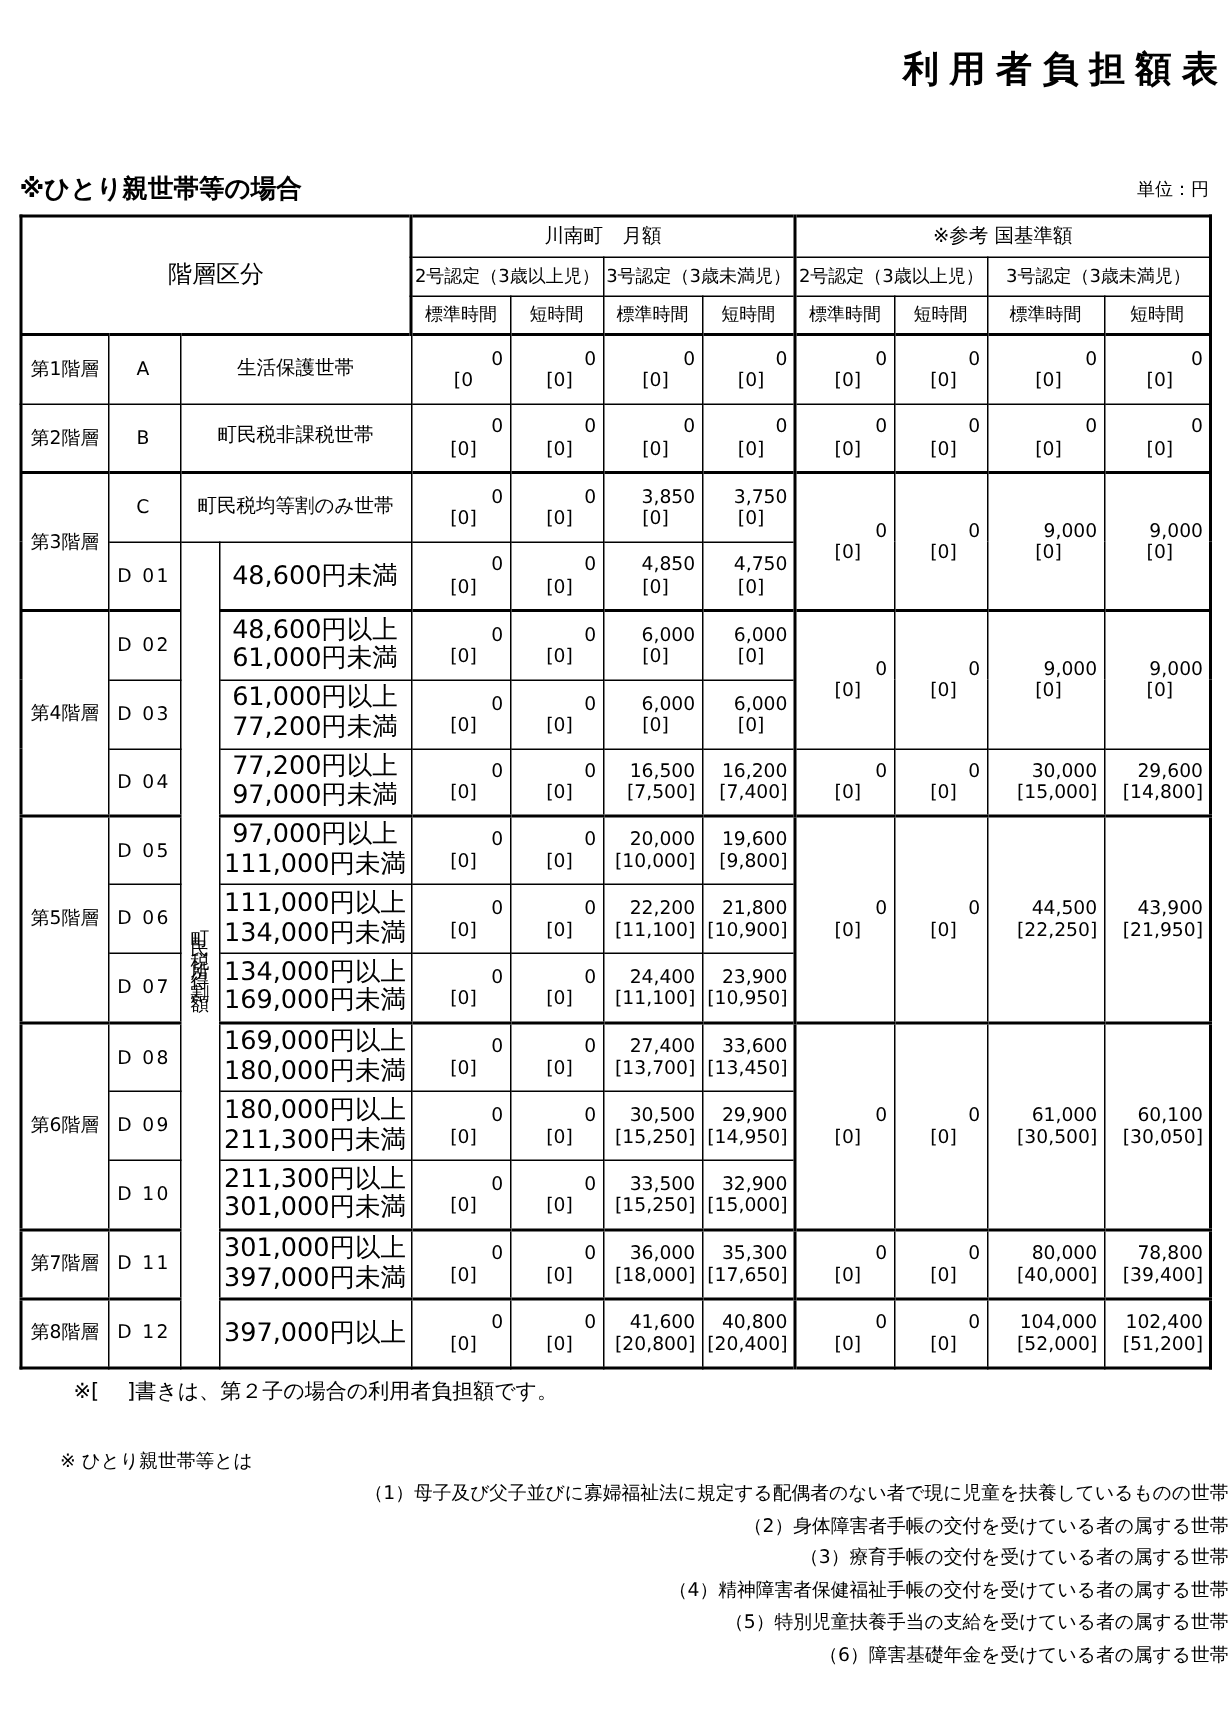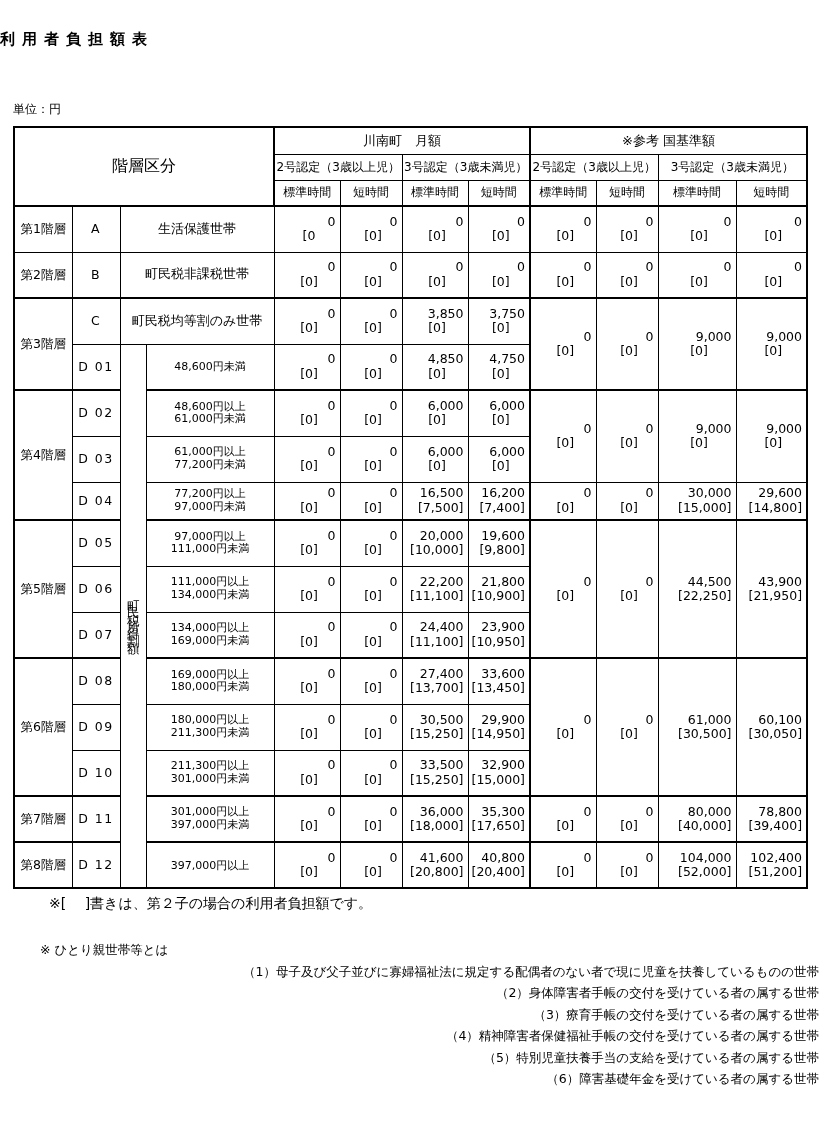--- a/index.html
+++ b/index.html
@@ -10,22 +10,22 @@
   body {
     width: 819px;
     height: 1144px;
     font-family: "DejaVu Sans", "Liberation Sans", sans-serif;
     color: #000000;
     position: relative;
     overflow: hidden;
   }
 
   .page-title {
-    text-align: left;
-    font-size: 15px;
+    text-align: right;
+    font-size: 24px;
     font-weight: bold;
     letter-spacing: 7px;
     padding-top: 30px;
     margin: 0;
   }
 
   .subtitle-row {
     margin-top: 52px;
     padding: 0 13px 0 13px;
     display: flex;
@@ -101,21 +101,21 @@
   .tier   { font-size: 12.5px; width: 58px; }
   .code   { font-size: 12.5px; width: 44px; letter-spacing: 1.5px; }
   .vlabel { width: 26px; font-size: 12.5px; }
   .vlabel .vtxt {
     writing-mode: vertical-rl;
     text-orientation: upright;
     letter-spacing: 7px;
     display: inline-block;
     line-height: 1;
   }
-  .range  { font-size: 11px; }
+  .range  { font-size: 17px; }
   .range .l1 { display: block; padding-top: 2px; }
   .range .l2 { display: block; padding-bottom: 2px; }
   .range.single { }
   .house { font-size: 13px; }
 
   .note-star {
     padding: 6px 0 0 13px;
     font-size: 14px;
     margin-left: 36px;
   }
@@ -126,20 +126,21 @@
   }
   .notes .nhead { padding-left: 0px; }
   .notes .nitem { padding-left: 26px; text-align: right; }
 </style>
 </head>
 <body>
 
 <h1 class="page-title">利用者負担額表</h1>
 
 <div class="subtitle-row">
+  <div class="subtitle">※ひとり親世帯等の場合</div>
   <div class="unit">単位：円</div>
 </div>
 
 <div class="table-wrap">
 <table class="fee">
   <colgroup>
     <col style="width:58px">
     <col style="width:48px">
     <col style="width:26px">
     <col style="width:128px">

